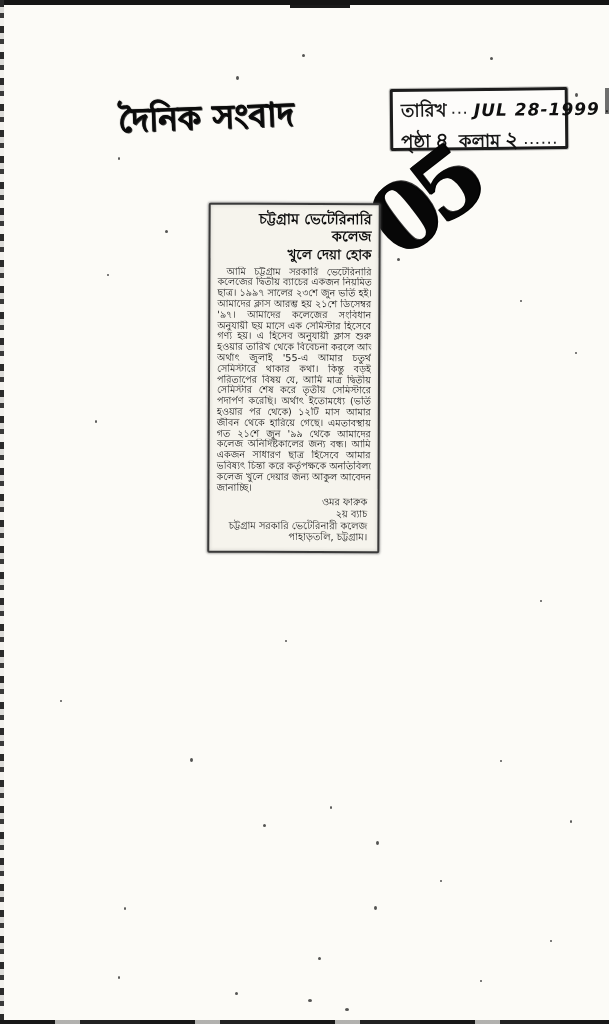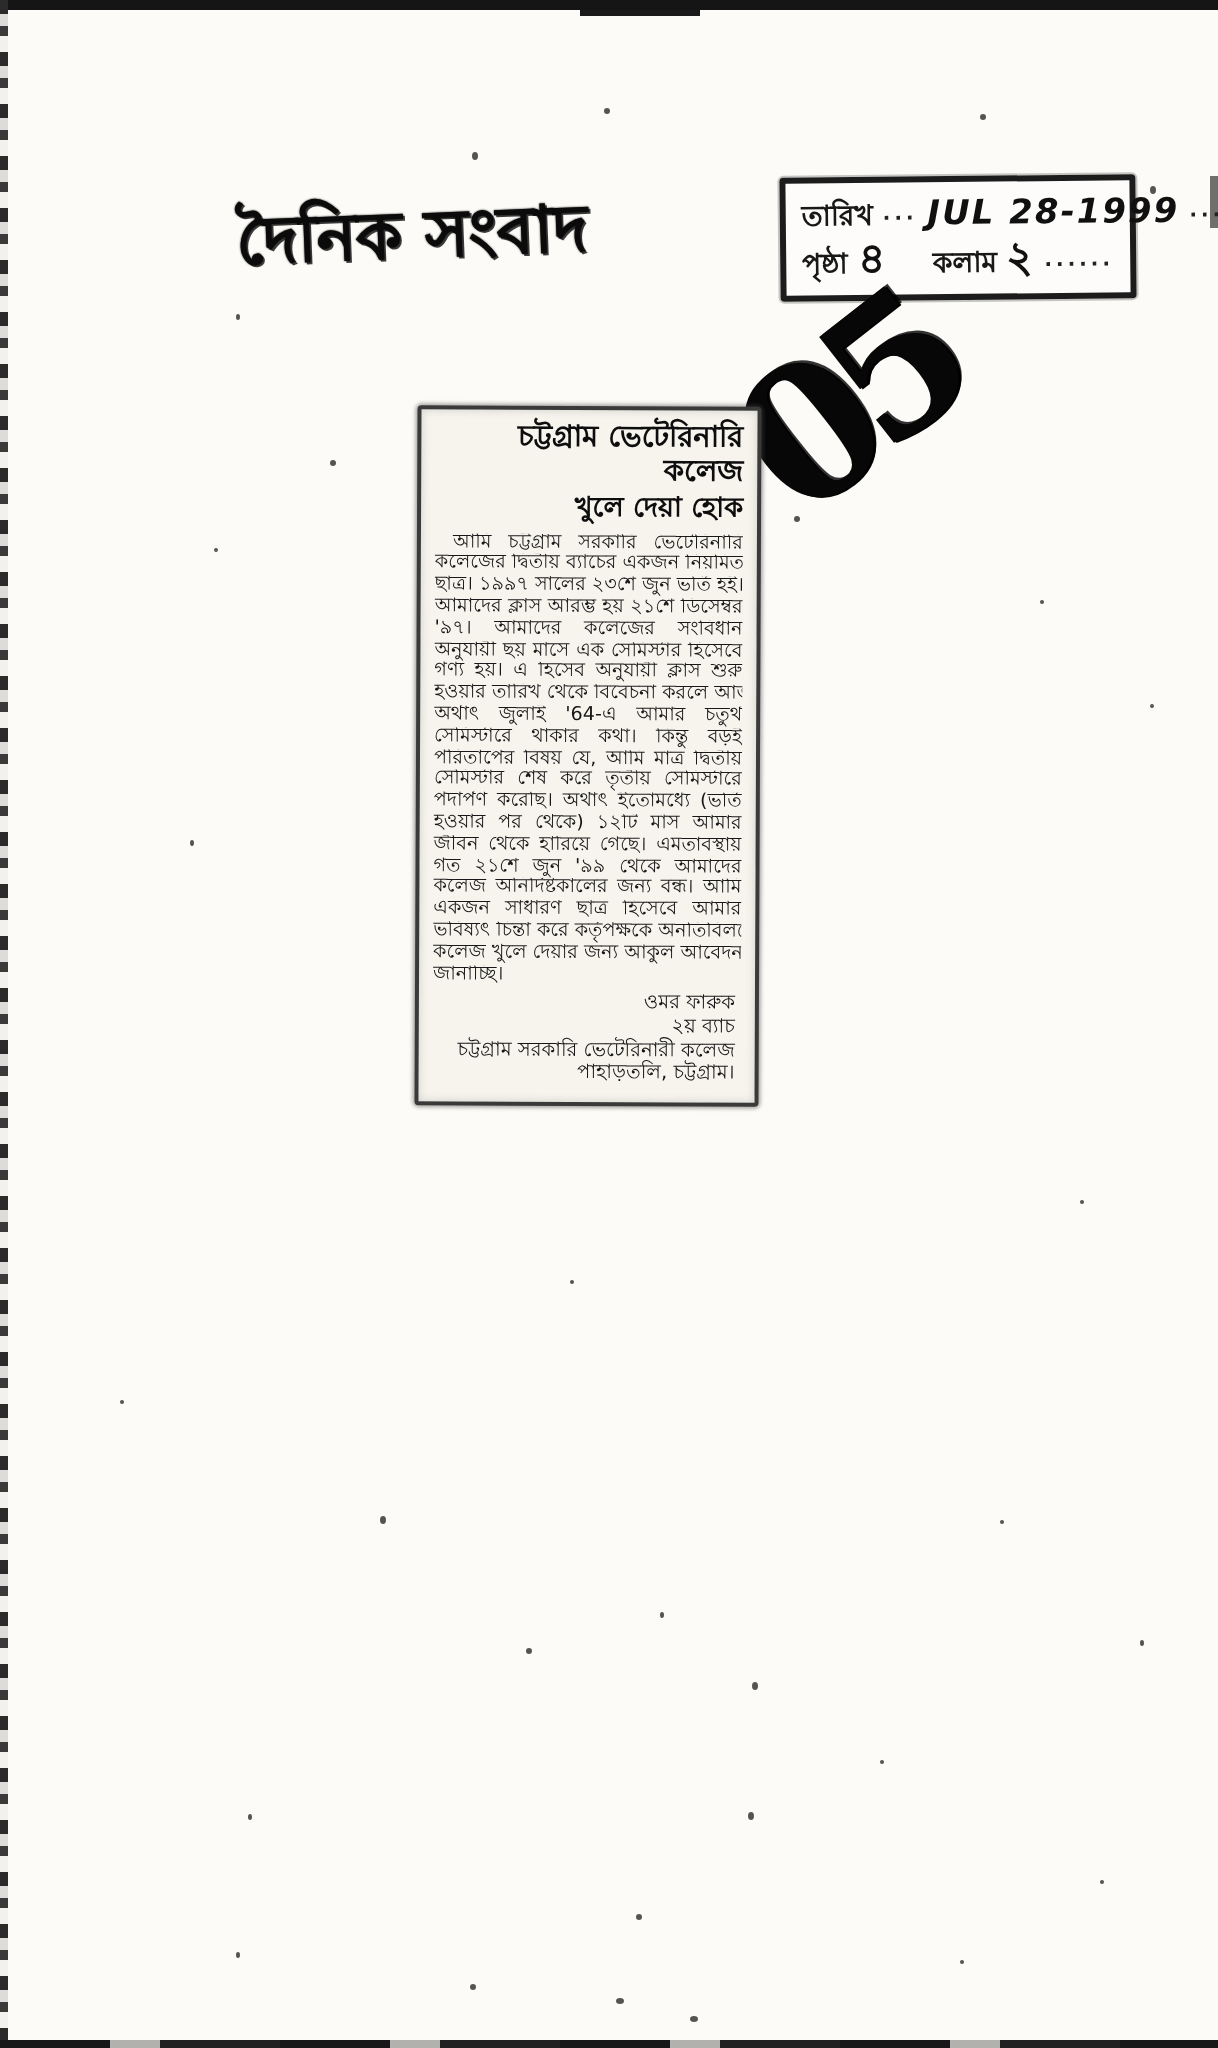--- a/index.html
+++ b/index.html
@@ -34,21 +34,21 @@
   
   .stamp-box {
     position:absolute; left:390px; top:88px; width:178px; height:62px;
     border:3px solid #1c1c1c; border-radius:2px; transform:rotate(-0.6deg);
     box-shadow:0 0 0 1px rgba(30,30,30,.25);
     box-sizing:border-box; padding:5px 7px 4px 8px;
     display:flex; flex-direction:column; justify-content:space-between;
     background:rgba(255,255,255,.4);
   }
   .stamp-row { display:flex; align-items:baseline; gap:5px; white-space:nowrap; }
-  .stamp-label { font-size:14px; font-weight:700; color:#181818; }
+  .stamp-label { font-size:18px; font-weight:700; color:#181818; }
   .stamp-dots { font-size:10px; letter-spacing:2px; color:#222; font-weight:700; }
   .stamp-date { font-size:17px; font-weight:800; font-style:italic; letter-spacing:1px; color:#101010; }
   .stamp-hand { font-size:21px; font-weight:600; color:#111; line-height:0.8; transform:rotate(4deg); font-family:"DejaVu Serif", serif; }
   .stamp-gap { width:14px; }
 
   
   .hand-number {
     position:absolute; left:372px; top:148px; width:130px; height:110px;
     font-size:92px; font-weight:800; letter-spacing:-10px; color:#070707;
     transform:rotate(-38deg); transform-origin:center center;
@@ -118,21 +118,21 @@
     </div>
     <div class="clip-body" id="clip-body">
         <div class="clip-line indent">আমি চট্টগ্রাম সরকারি ভেটেরিনারি</div>
         <div class="clip-line">কলেজের দ্বিতীয় ব্যাচের একজন নিয়মিত</div>
         <div class="clip-line">ছাত্র। ১৯৯৭ সালের ২৩শে জুন ভর্তি হই।</div>
         <div class="clip-line">আমাদের ক্লাস আরম্ভ হয় ২১শে ডিসেম্বর</div>
         <div class="clip-line">'৯৭। আমাদের কলেজের সংবিধান</div>
         <div class="clip-line">অনুযায়ী ছয় মাসে এক সেমিস্টার হিসেবে</div>
         <div class="clip-line">গণ্য হয়। এ হিসেব অনুযায়ী ক্লাস শুরু</div>
         <div class="clip-line">হওয়ার তারিখ থেকে বিবেচনা করলে আজ</div>
-        <div class="clip-line">অর্থাৎ জুলাই '64-এ আমার চতুর্থ</div>
+        <div class="clip-line">অর্থাৎ জুলাই '55-এ আমার চতুর্থ</div>
         <div class="clip-line">সেমিস্টারে থাকার কথা। কিন্তু বড়ই</div>
         <div class="clip-line">পরিতাপের বিষয় যে, আমি মাত্র দ্বিতীয়</div>
         <div class="clip-line">সেমিস্টার শেষ করে তৃতীয় সেমিস্টারে</div>
         <div class="clip-line">পদার্পণ করেছি। অর্থাৎ ইতোমধ্যে (ভর্তি</div>
         <div class="clip-line">হওয়ার পর থেকে) ১২টি মাস আমার</div>
         <div class="clip-line">জীবন থেকে হারিয়ে গেছে। এমতাবস্থায়</div>
         <div class="clip-line">গত ২১শে জুন '৯৯ থেকে আমাদের</div>
         <div class="clip-line">কলেজ অনির্দিষ্টকালের জন্য বন্ধ। আমি</div>
         <div class="clip-line">একজন সাধারণ ছাত্র হিসেবে আমার</div>
         <div class="clip-line">ভবিষ্যৎ চিন্তা করে কর্তৃপক্ষকে অনতিবিলম্বে</div>

